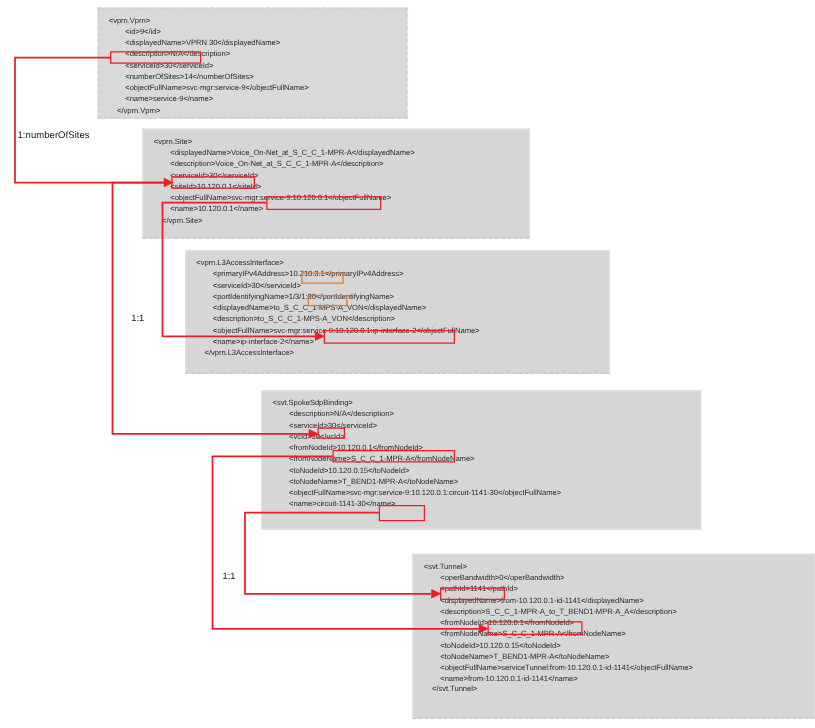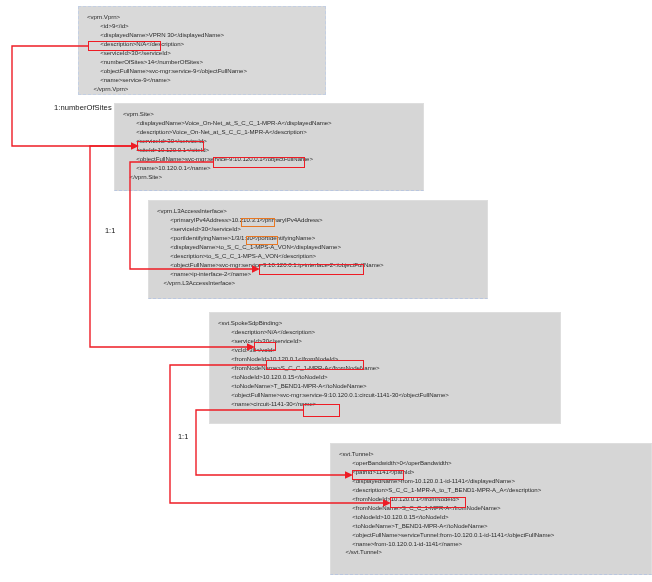--- a/index.html
+++ b/index.html
@@ -24,25 +24,25 @@
     letter-spacing:-0.04px;
     z-index:2;
   }
   .xml-block .ln{display:block;white-space:pre;}
   .xml-block.first{background:#d9d9d9;border:1px dashed #c3cfe3;}
   .xml-block.dashed-b{border-bottom:1px dashed #b9c6e0;}
 
   
   .anno{
     position:absolute;color:#171717;font-size:7.6px;line-height:10.6px;
-    white-space:pre;z-index:6;letter-spacing:0.05px;margin-left:40px;
+    white-space:pre;z-index:6;letter-spacing:0.05px;
   }
   .anno.small{font-size:7.2px;line-height:9.9px;}
   .ratio{
-    position:absolute;color:#111;font-size:7.4px;z-index:6;white-space:pre;
+    position:absolute;color:#111;font-size:7.4px;z-index:6;white-space:pre;margin-top:24px;
   }
 
   
   .hl{position:absolute;box-sizing:border-box;z-index:5;background:transparent;}
   .hl.red{border:1.3px solid #ee1c25;}
   .hl.orange{border:1.3px solid #e87722;}
 
   
   #connectors{position:absolute;left:0;top:0;width:652px;height:582px;z-index:4;pointer-events:none;}
   #connectors path,#connectors line{stroke:#ee1c25;stroke-width:1.4;fill:none;}

